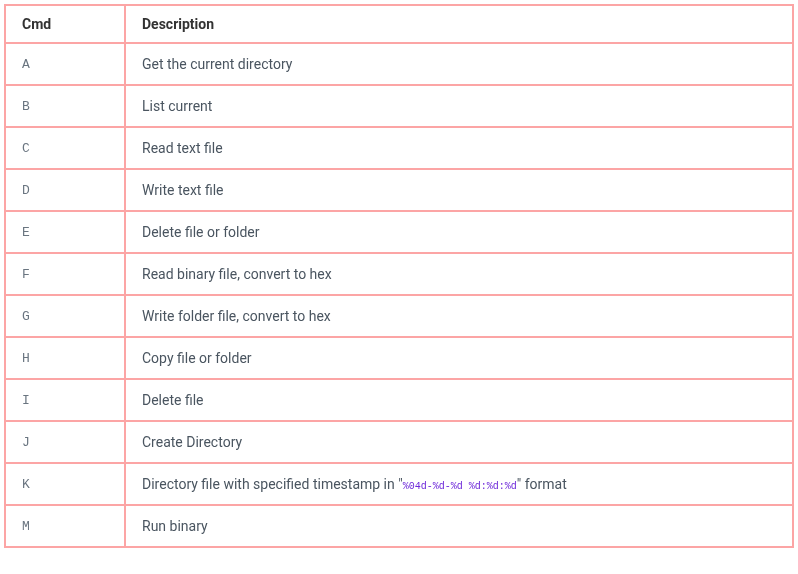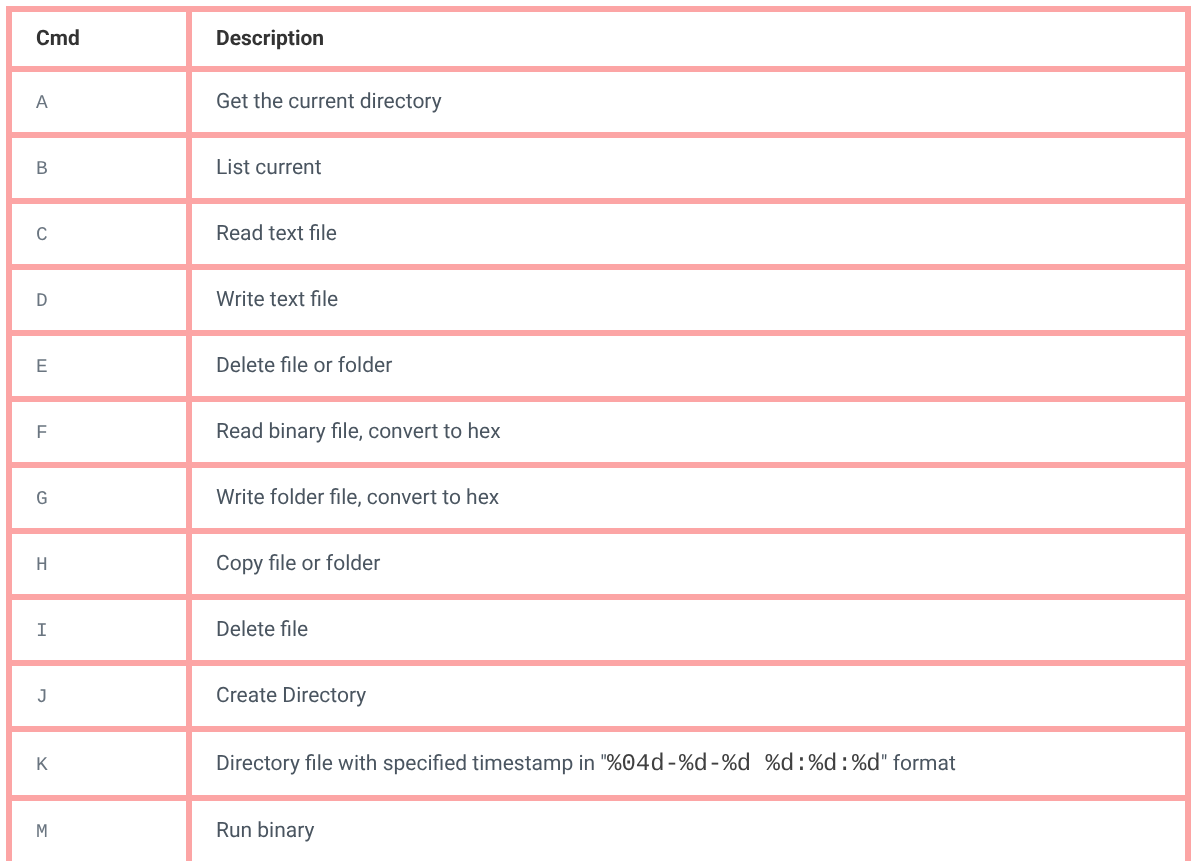--- a/index.html
+++ b/index.html
@@ -12,43 +12,43 @@
       background: #fff;
       padding: 4px;
       width: 798px;
     }
     table {
       width: 100%;
       border-collapse: collapse;
       border: 1px solid #b8d4e3;
     }
     th, td {
-      border: 4px solid #fca5a5;
+      border: 2px solid #fca5a5;
       text-align: left;
       padding: 12px 16px;
       font-size: 14px;
       color: #4a5560;
     }
     th {
       font-weight: 700;
       color: #333;
       padding: 10px 16px;
     }
     .cmd-col {
       width: 120px;
     }
     .cmd-cell {
       font-family: "Courier New", Courier, monospace;
       color: #6a7580;
       font-size: 13px;
     }
     .format-string {
       font-family: "Courier New", Courier, monospace;
-      color: #404040;
-      font-size: 16px;
+      color: #6d28d9;
+      font-size: 10px;
     }
   </style>
 </head>
 <body>
 
 <table>
   <thead>
     <tr>
       <th class="cmd-col">Cmd</th>
       <th>Description</th>

